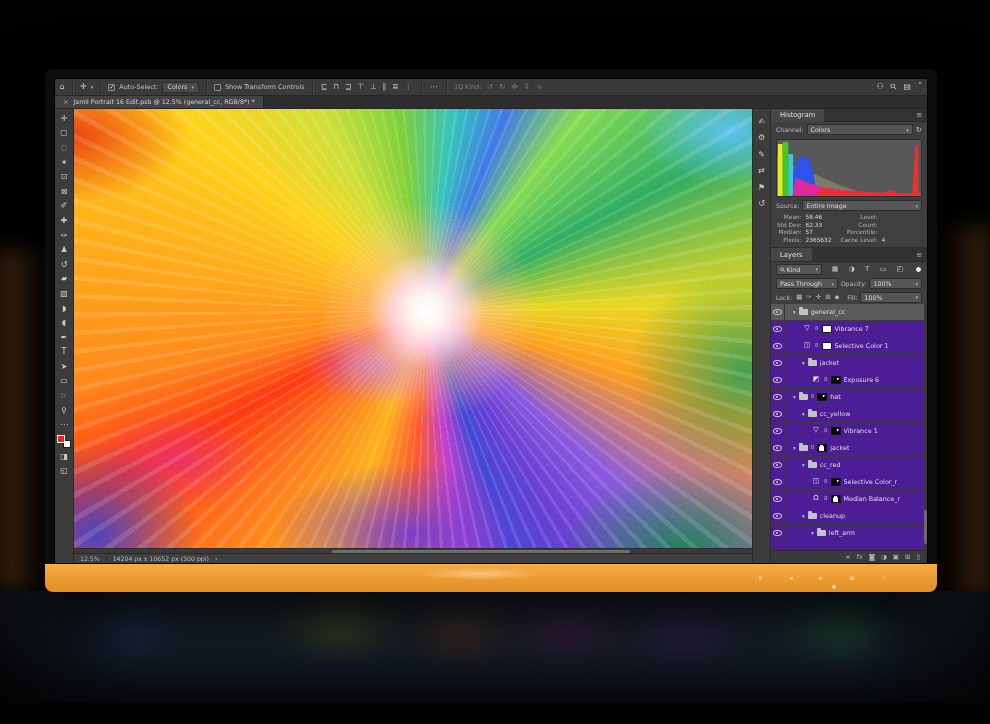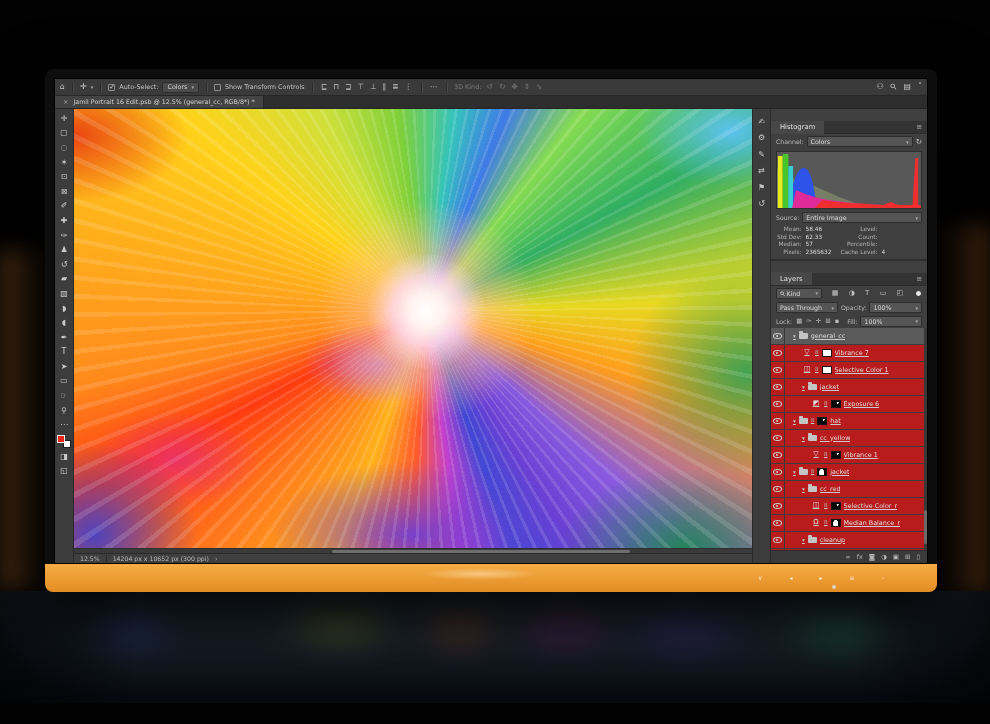--- a/index.html
+++ b/index.html
@@ -85,41 +85,41 @@
   .hscroll .handle{position:absolute;left:38%;width:44%;top:1px;height:3px;background:#6e6e6e;border-radius:2px;}
   .statusbar{height:10px;flex:none;background:#3f3f3f;border-top:1px solid #2a2a2a;display:flex;
     align-items:center;gap:6px;padding:0 6px;font-size:6.2px;color:#bdbdbd;}
   .statusbar .vsep{width:1px;height:7px;background:#2c2c2c;}
   
   .dock{width:19px;flex:none;background:#3c3c3c;border-left:1px solid #2a2a2a;border-right:1px solid #2a2a2a;
     display:flex;flex-direction:column;align-items:center;padding-top:4px;gap:0;}
   .dockico{height:16.5px;display:flex;align-items:center;justify-content:center;color:#c6c6c6;font-size:8px;width:100%;}
   
   .panels{width:156px;flex:none;background:#3f3f3f;display:flex;flex-direction:column;}
-  .panel{display:flex;flex-direction:column;min-height:0;margin-top:12px;}
+  .panel{display:flex;flex-direction:column;min-height:0;}
   .phead{height:13px;flex:none;background:#333333;display:flex;align-items:center;justify-content:space-between;border-bottom:1px solid #2a2a2a;}
   .ptab{background:#474747;height:13px;display:inline-flex;align-items:center;padding:0 9px;font-size:6.8px;color:#e2e2e2;}
   .pmenu{padding-right:5px;color:#b5b5b5;font-size:7px;}
   .prow{display:flex;align-items:center;gap:3px;padding:0 5px;flex:none;}
   .select{display:inline-flex;align-items:center;justify-content:space-between;background:#555555;
     border:1px solid #2d2d2d;border-radius:1px;height:11px;padding:0 3px;font-size:6.3px;color:#dcdcdc;gap:3px;}
   .plabel{font-size:6.2px;color:#bdbdbd;flex:none;}
   .plot{margin:2px 5px;height:58px;flex:none;background:#585858;border:1px solid #2e2e2e;}
   .plot svg{display:block;width:100%;height:100%;}
   .stats{display:flex;gap:9px;padding:2px 6px 4px 6px;flex:none;}
   .sgrid{display:grid;grid-template-columns:auto auto;column-gap:4px;row-gap:1.5px;font-size:5.8px;}
   .slabel{text-align:right;color:#b2b2b2;}
   .sval{color:#dadada;min-width:8px;}
   .pdivider{height:2px;background:#2e2e2e;flex:none;}
   
   .layers-panel{flex:1;min-height:0;}
   .fico{color:#c6c6c6;font-size:7px;padding:0 1.5px;}
   .ftoggle{width:7px;height:7px;border-radius:50%;background:#e8e8e8;border:1px solid #2d2d2d;margin-left:2px;flex:none;}
   .lico{color:#bdbdbd;font-size:6.5px;padding:0 1px;}
-  .llist{flex:1;min-height:0;overflow:hidden;position:relative;background:#b91c1c;text-decoration:underline;}
+  .llist{flex:1;min-height:0;overflow:hidden;position:relative;background:#4c1d95;}
   .vscroll{position:absolute;right:0;top:0;bottom:0;width:3px;background:#383838;}
   .vscroll .vh{position:absolute;right:0;bottom:6px;width:3px;height:34px;background:#6a6a6a;border-radius:2px;}
   .lrow{height:17px;display:flex;align-items:center;gap:3px;border-bottom:1px solid #3c3c3c;padding-right:3px;}
   .lrow.sel{background:#5a5a5a;}
   .eyecell{width:14px;align-self:stretch;display:flex;align-items:center;justify-content:center;
     border-right:1px solid #383838;flex:none;}
   .eye{width:9px;height:9px;position:relative;display:inline-block;}
   .eye::before{content:"";position:absolute;left:0;top:2px;width:7px;height:4px;border:1px solid #cdcdcd;border-radius:50%;}
   .eye::after{content:"";position:absolute;left:3px;top:4px;width:2px;height:2px;background:#cdcdcd;border-radius:50%;}
   .lcaret{font-size:5.5px;color:#c2c2c2;flex:none;}

